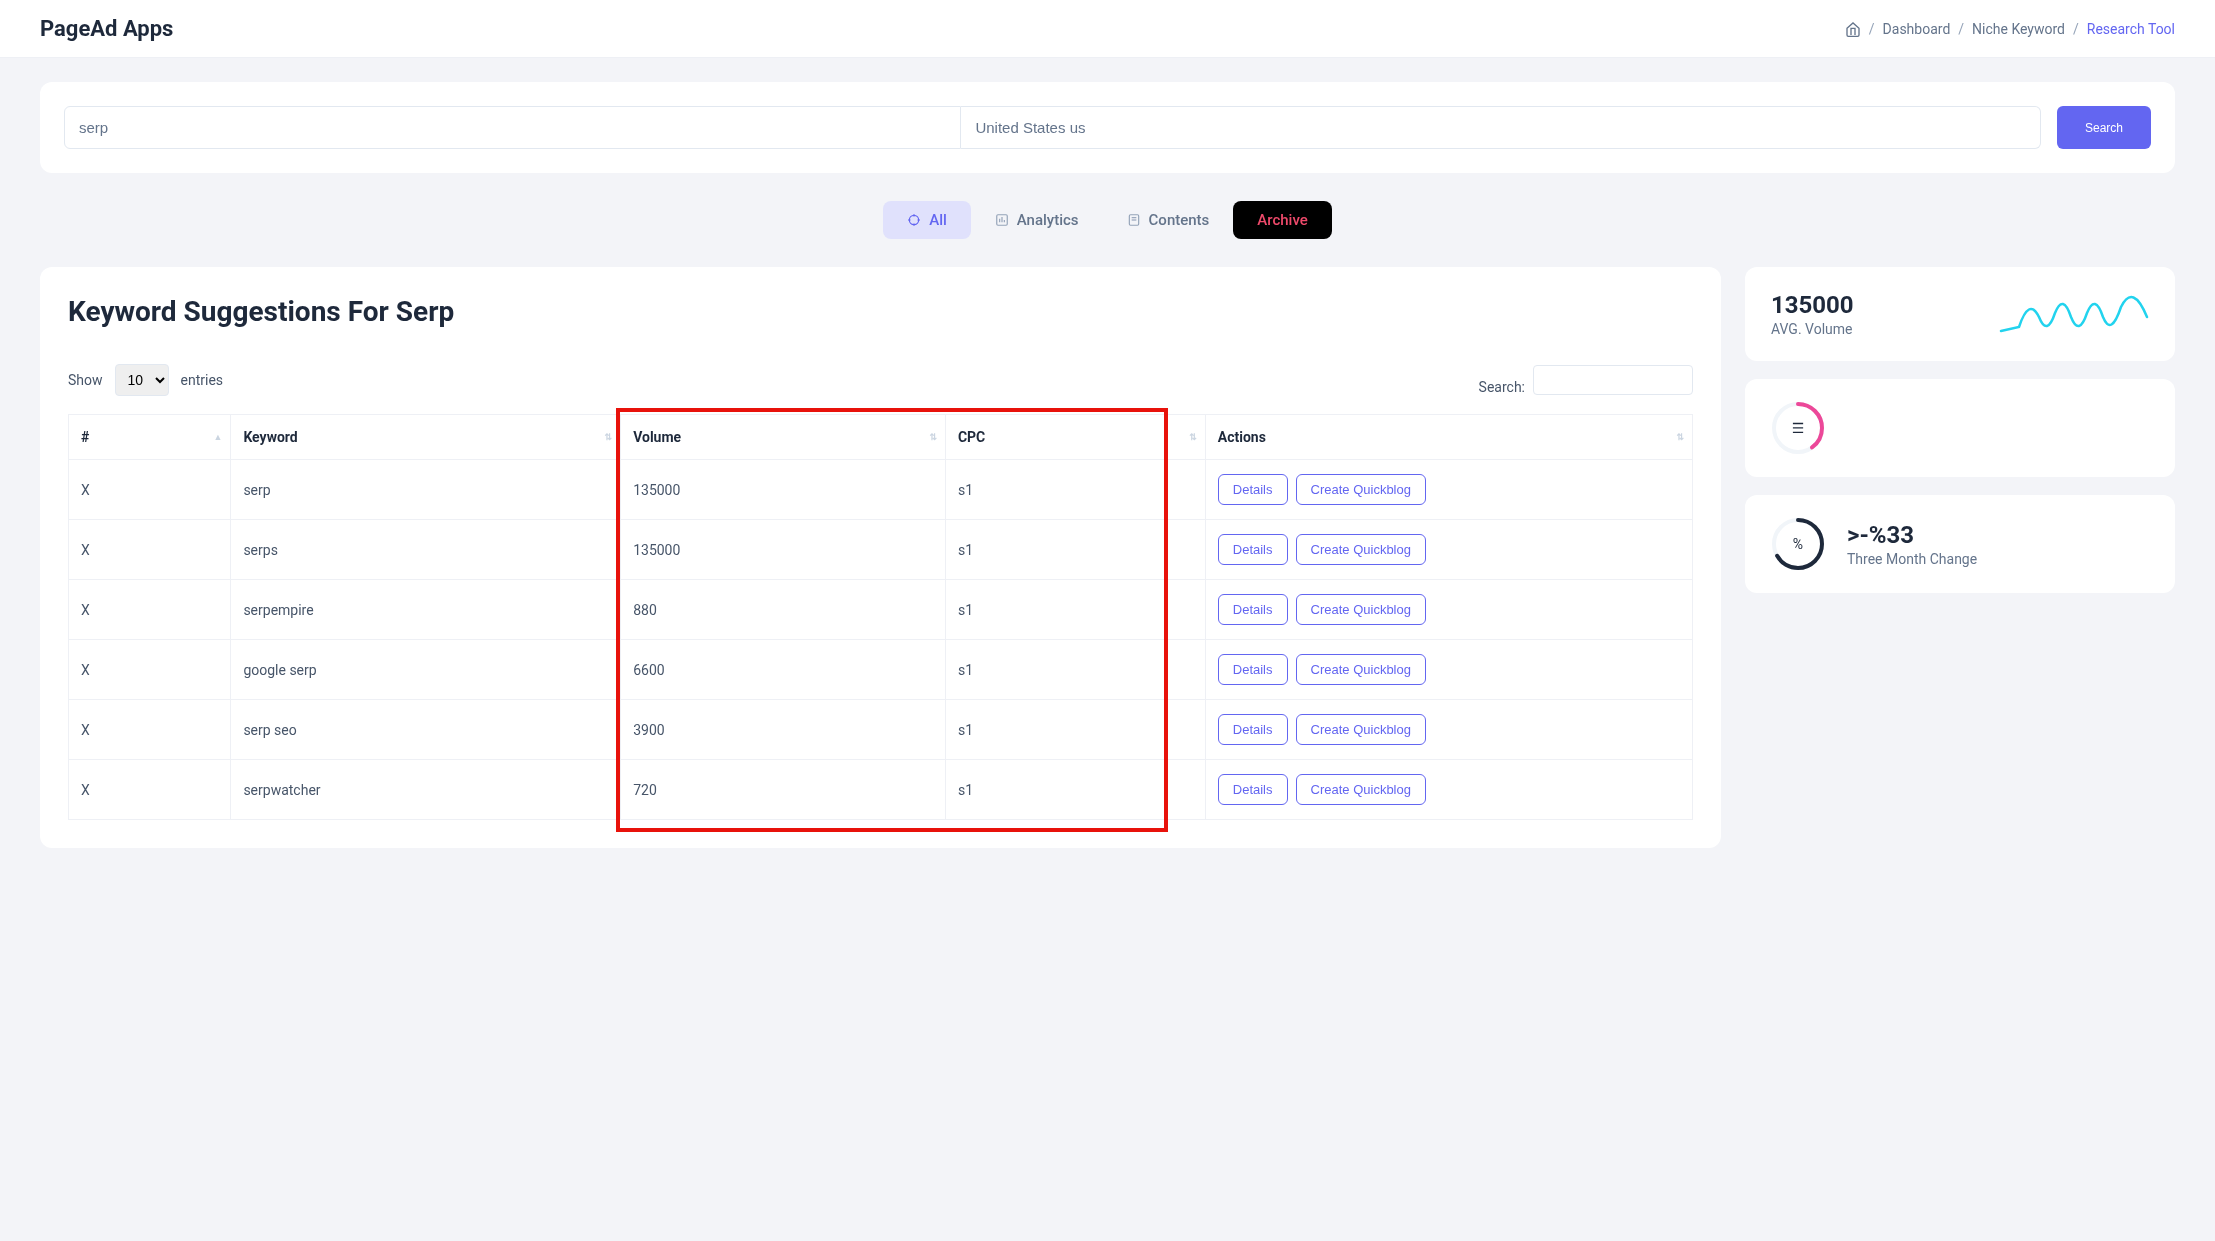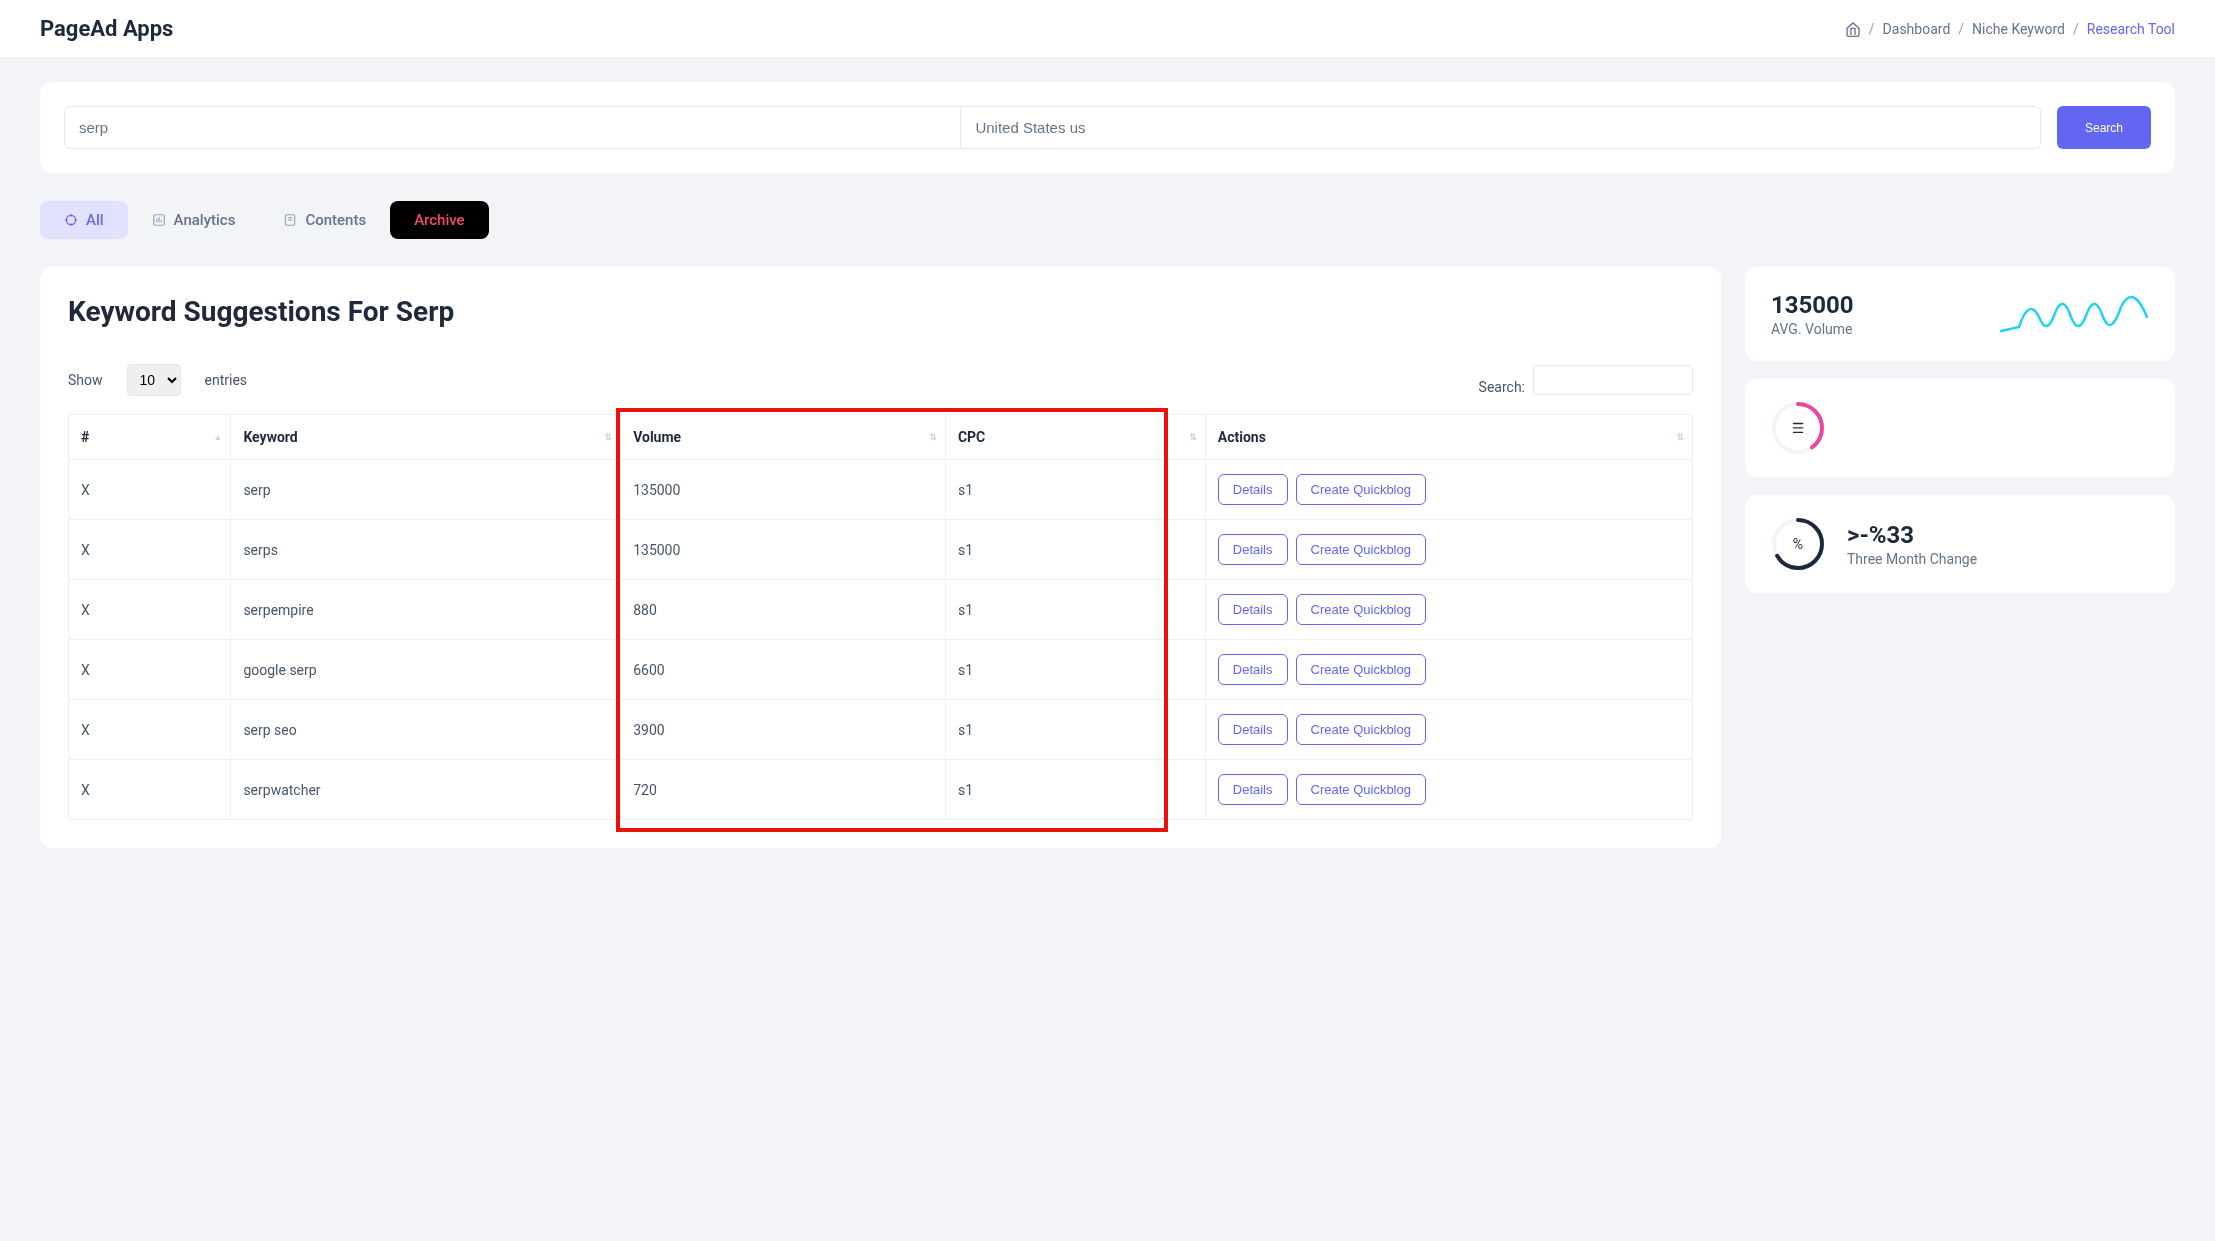--- a/index.html
+++ b/index.html
@@ -13,35 +13,35 @@
 .breadcrumb .sep { color: #94a3b8; }
 .home-icon { width: 16px; height: 16px; }
 
 .container { padding: 24px 40px; }
 
 .search-card { background: #fff; border-radius: 12px; padding: 24px; display: flex; gap: 0; align-items: stretch; margin-bottom: 28px; }
 .search-input { flex: 0 0 43%; border: 1px solid #e2e8f0; border-radius: 6px 0 0 6px; padding: 12px 14px; font-size: 15px; color: #64748b; outline: none; }
 .country-input { flex: 1; border: 1px solid #e2e8f0; border-left: none; border-radius: 0 6px 6px 0; padding: 12px 14px; font-size: 15px; color: #64748b; outline: none; background: #fff; margin-right: 16px; }
 .search-btn { background: #6366f1; color: #fff; border: none; border-radius: 6px; padding: 0 28px; font-size: 12px; font-weight: 500; cursor: pointer; }
 
-.tabs { display: flex; justify-content: flex-start; gap: 0; margin-bottom: 28px; }
+.tabs { display: flex; justify-content: center; gap: 0; margin-bottom: 28px; }
 .tab { display: flex; align-items: center; gap: 8px; padding: 10px 24px; border-radius: 8px; font-size: 15px; font-weight: 500; color: #64748b; cursor: pointer; }
 .tab.active { background: #e0e1fc; color: #6366f1; }
 .tab.archive { background: #000000; color: #ef4a6b; }
 .tab-icon { width: 14px; height: 14px; }
 
 .layout { display: flex; gap: 24px; }
 .main-col { flex: 1; }
 .side-col { width: 430px; display: flex; flex-direction: column; gap: 18px; }
 
 .card { background: #fff; border-radius: 12px; padding: 28px; }
 .card-title { font-size: 28px; font-weight: 700; color: #1e293b; margin-bottom: 36px; }
 
 .table-controls { display: flex; justify-content: space-between; align-items: center; font-size: 14px; color: #475569; margin-bottom: 18px; }
-.show-entries { display: flex; align-items: center; gap: 24px; }
+.show-entries { display: flex; align-items: center; gap: 12px; }
 .show-entries select { border: 1px solid #e2e8f0; border-radius: 4px; padding: 6px 8px; font-size: 14px; }
 .search-box { display: flex; align-items: flex-end; gap: 8px; }
 .search-box input { border: 1px solid #e2e8f0; border-radius: 4px; padding: 6px 10px; font-size: 14px; width: 160px; }
 
 table { width: 100%; border-collapse: collapse; }
 thead th { text-align: left; font-size: 14px; font-weight: 700; color: #1e293b; padding: 14px 12px; border: 1px solid #eef0f5; background: #fff; position: relative; }
 thead th .sort { font-size: 9px; color: #cbd5e1; position: absolute; right: 8px; top: 50%; transform: translateY(-50%); }
 tbody td { font-size: 14px; color: #475569; padding: 14px 12px; border: 1px solid #eef0f5; }
 .actions-cell { display: flex; gap: 8px; }
 .btn-sm { border: 1px solid #6366f1; color: #6366f1; background: #fff; border-radius: 6px; padding: 7px 14px; font-size: 13px; cursor: pointer; }

